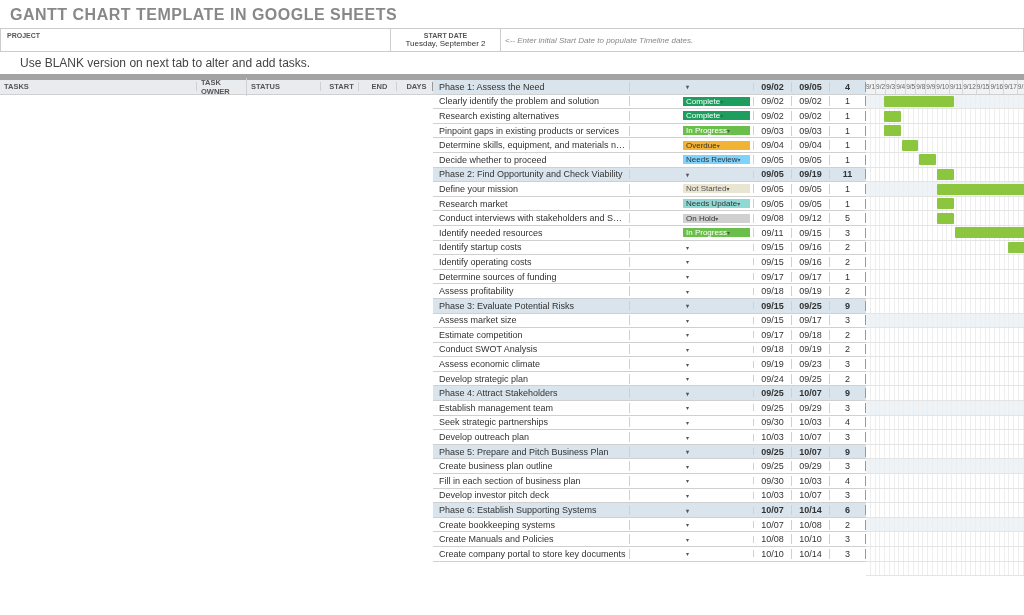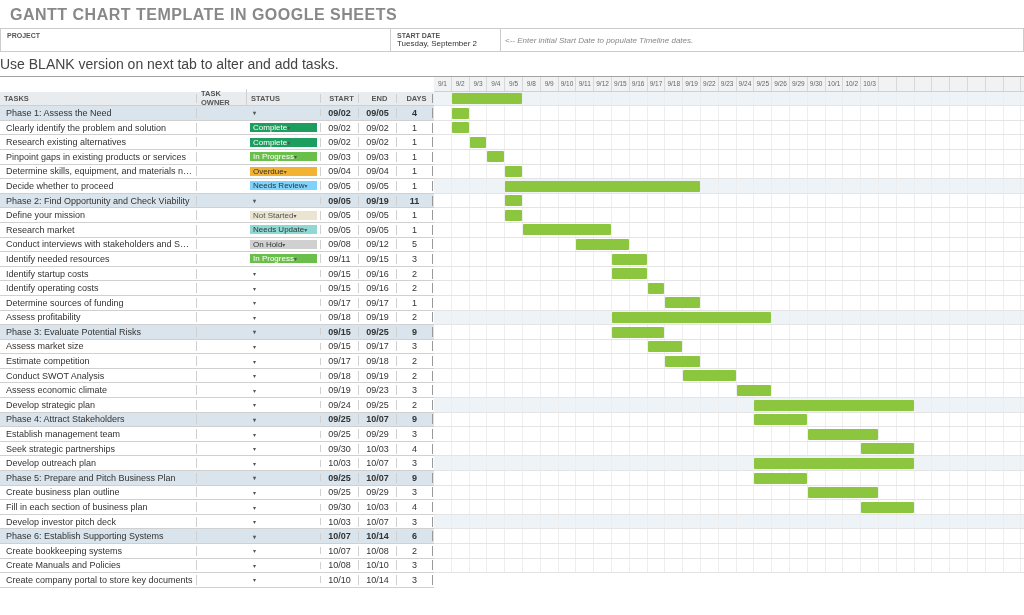--- a/index.html
+++ b/index.html
@@ -2,25 +2,25 @@
 <html><head>
 <meta charset="utf-8">
 <style>
 *{box-sizing:border-box;margin:0;padding:0;font-family:Arial,Helvetica,sans-serif}
 body{background:#fff;width:1024px;font-size:9px;color:#333;overflow:hidden}
 .page-title{font-size:16px;font-weight:700;color:#888;padding:6px 10px 4px;letter-spacing:0.5px}
 .header-row{display:flex;border:1px solid #ccc}
 .hcell{border-right:1px solid #ccc;padding:3px 6px;font-size:8px}
 .hlab{font-weight:700;font-size:7px;color:#555}
 .hproj{width:390px}
-.hstart{width:110px;text-align:left}
+.hstart{width:110px;text-align:center}
 .hhint{flex:1;font-style:italic;color:#888;font-size:8px;display:flex;align-items:center;padding-left:4px}
-.subnote{padding:4px 0;font-size:14px;color:#444;border-bottom:1px solid #a3a3a3}
+.subnote{padding:4px 20px;font-size:12px;color:#444;border-bottom:6px solid #a3a3a3}
 .grid{display:flex;width:100%}
-.left{flex:0 0 434px;display:flex;flex-direction:column}
+.left{flex:0 0 434px;display:flex;flex-direction:row}
 .right{flex:1;overflow:hidden;position:relative}
 .lr{display:flex;height:14.6px;border-bottom:1px solid #d0d0d0;align-items:center}
 .col-task{width:197px;padding-left:6px;border-right:1px solid #d0d0d0;white-space:nowrap;overflow:hidden;text-overflow:ellipsis}
 .col-owner{width:50px;border-right:1px solid #d0d0d0}
 .col-status{width:74px;border-right:1px solid #d0d0d0;padding:0 3px;display:flex;align-items:center;justify-content:space-between;position:relative}
 .col-start{width:38px;text-align:center;border-right:1px solid #d0d0d0}
 .col-end{width:38px;text-align:center;border-right:1px solid #d0d0d0}
 .col-days{width:36px;text-align:center;border-right:1px solid #999}
 .hdr{background:#e8ecef;font-weight:700;font-size:7.5px;color:#555;text-transform:uppercase}
 .hdr .col-task,.hdr .col-owner,.hdr .col-status,.hdr .col-start,.hdr .col-end,.hdr .col-days{display:flex;align-items:center;justify-content:flex-start;padding-left:4px}

